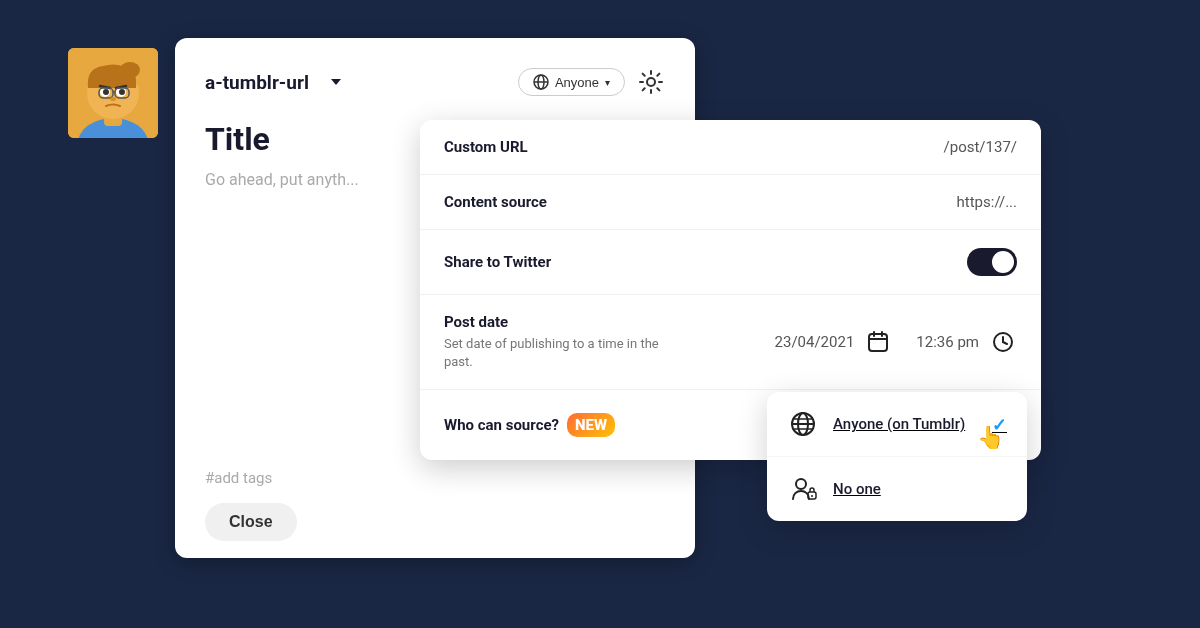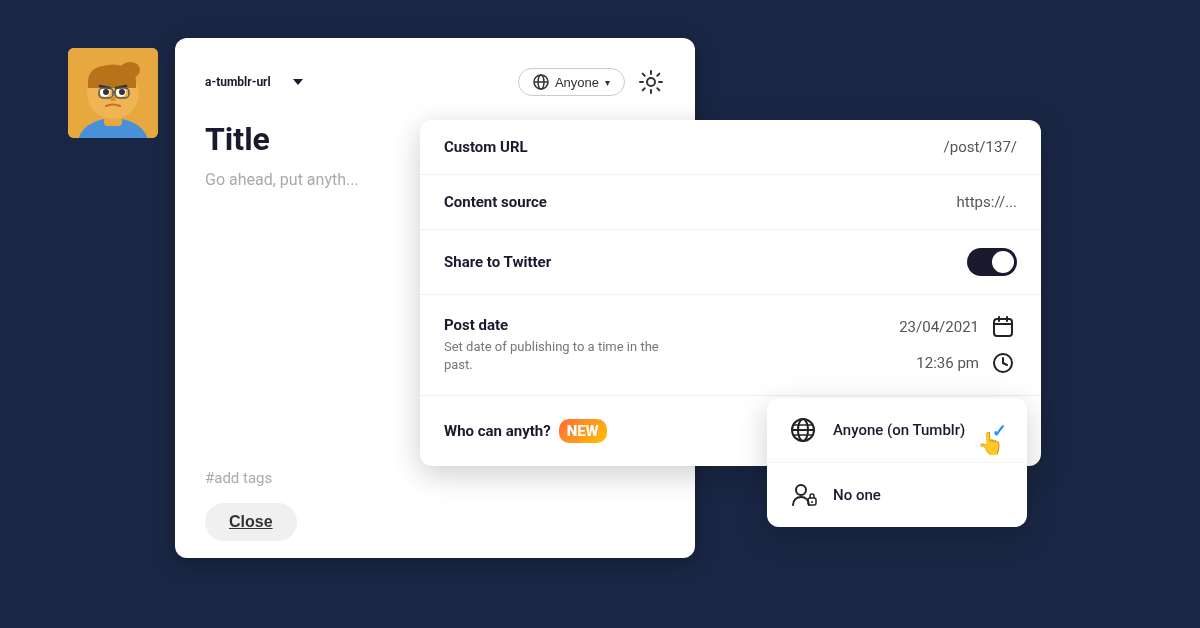--- a/index.html
+++ b/index.html
@@ -45,21 +45,21 @@
       display: flex;
       align-items: center;
       justify-content: space-between;
       margin-bottom: 24px;
     }
 
     .blog-name {
       display: flex;
       align-items: center;
       gap: 22px;
-      font-size: 12px;
+      font-size: 19px;
       font-weight: 700;
       color: #1a1a2e;
     }
 
     .chevron-down {
       width: 0;
       height: 0;
       border-left: 5px solid transparent;
       border-right: 5px solid transparent;
       border-top: 6px solid #1a1a2e;
@@ -123,21 +123,20 @@
 
     .close-btn {
       background: #f0f0f0;
       border: none;
       border-radius: 20px;
       padding: 10px 24px;
       font-size: 16px;
       font-weight: 600;
       color: #333;
       cursor: pointer;
-      text-decoration: underline;
     }
 
     
     .settings-panel {
       position: absolute;
       top: 120px;
       left: 420px;
       width: 621px;
       background: #ffffff;
       border-radius: 12px;
@@ -270,20 +269,21 @@
       overflow: hidden;
     }
 
     .dropdown-item {
       display: flex;
       align-items: center;
       gap: 14px;
       padding: 16px 20px;
       cursor: pointer;
       border-bottom: 1px solid #f5f5f5;
+      text-decoration: underline;
     }
 
     .dropdown-item:last-child {
       border-bottom: none;
     }
 
     .dropdown-item-icon {
       width: 32px;
       height: 32px;
       display: flex;
@@ -418,21 +418,21 @@
     <div class="settings-row-right">
       <div class="toggle"></div>
     </div>
   </div>
 
   <div class="settings-row">
     <div class="settings-row-left">
       <div class="settings-label">Post date</div>
       <div class="settings-sublabel">Set date of publishing to a time in the past.</div>
     </div>
-    <div class="settings-row-right" style="flex-direction: column; align-items: flex-end; gap: 8px;">
+    <div class="settings-row-right" style="flex-direction: row; align-items: flex-end; gap: 24px;">
       <div style="display:flex; align-items:center; gap:10px;">
         <span class="settings-value">23/04/2021</span>
         <div class="icon-btn">
           <svg width="24" height="24" viewBox="0 0 24 24" fill="none" xmlns="http://www.w3.org/2000/svg">
             <rect x="3" y="4" width="18" height="17" rx="3" stroke="#222" stroke-width="2"></rect>
             <line x1="3" y1="9" x2="21" y2="9" stroke="#222" stroke-width="2"></line>
             <line x1="8" y1="2" x2="8" y2="6" stroke="#222" stroke-width="2" stroke-linecap="round"></line>
             <line x1="16" y1="2" x2="16" y2="6" stroke="#222" stroke-width="2" stroke-linecap="round"></line>
           </svg>
         </div>
@@ -446,21 +446,21 @@
             <line x1="12" y1="12" x2="16" y2="14" stroke="#222" stroke-width="2" stroke-linecap="round"></line>
           </svg>
         </div>
       </div>
     </div>
   </div>
 
   <div class="settings-row" style="position: relative;">
     <div class="settings-row-left">
       <div style="display: flex; align-items: center;">
-        <div class="settings-label">Who can anyth?</div>
+        <div class="settings-label">Who can source?</div>
         <span class="new-badge">NEW</span>
       </div>
     </div>
     <div class="settings-row-right" style="position: relative;">
       <div class="anyone-dropdown">
         <span>Anyone</span>
         <div class="chevron-down-small"></div>
       </div>
 
       <div class="cursor-hand">👆</div>

